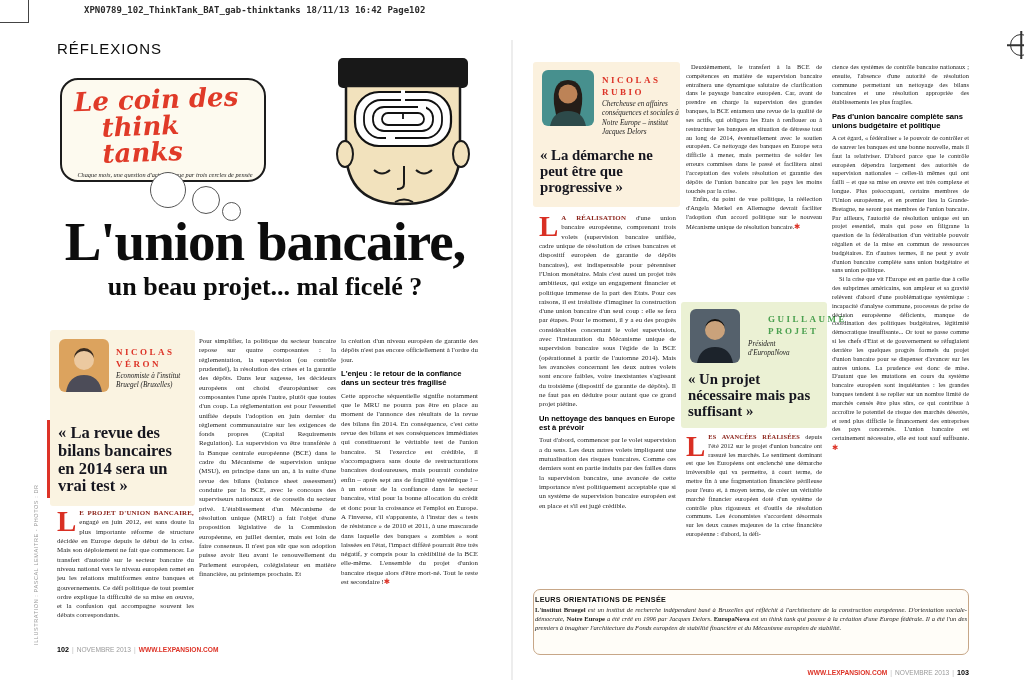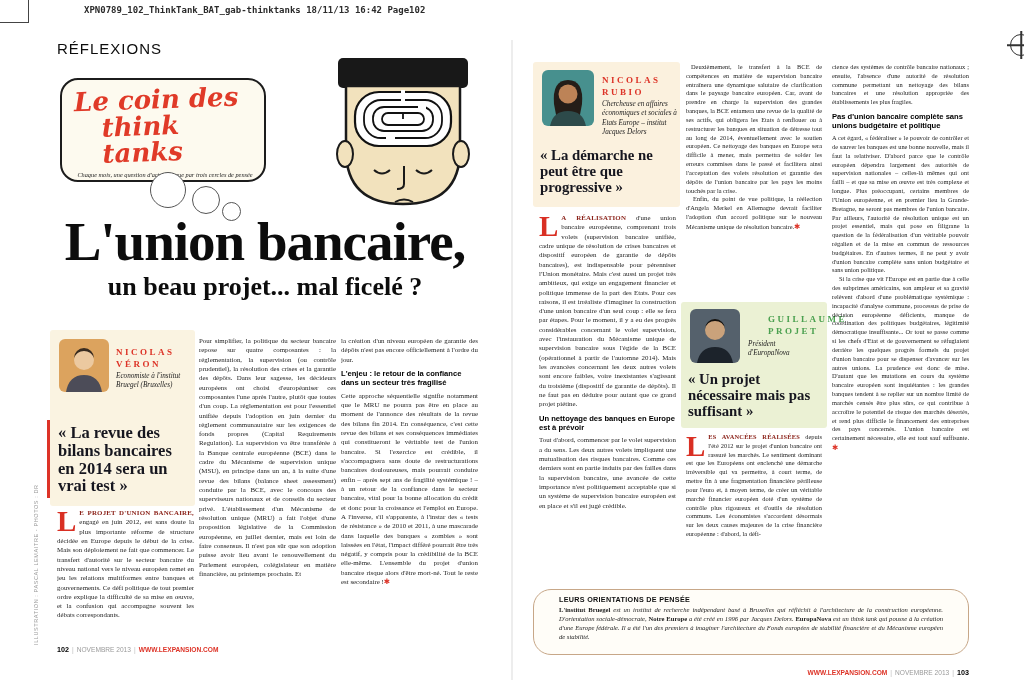--- a/index.html
+++ b/index.html
@@ -66,21 +66,21 @@
   .credit-vert{position:absolute;left:33px;top:470px;height:175px;writing-mode:vertical-rl;
            transform:rotate(180deg);font-family:"Liberation Sans",sans-serif;font-size:5.5px;
            letter-spacing:0.6px;color:#9a9a9a;}
 
   .footer{position:absolute;font-family:"Liberation Sans",sans-serif;font-size:6.6px;color:#9a9a9a;}
   .footer .pg{color:#000;font-weight:bold;font-size:7.2px;}
   .footer .site{color:#dd3327;font-weight:bold;}
   .footer .sep{color:#bbb;margin:0 3px;}
 
   .obox{position:absolute;left:533px;top:589px;width:436px;height:66px;border:1.2px solid #c7a788;
-        border-radius:18px;box-sizing:border-box;padding:5px 25px;background:#fffdf8;}
+        border-radius:7px;box-sizing:border-box;padding:5px 1px;background:#fffdf8;}
   .obox-title{font-family:"Liberation Sans",sans-serif;font-weight:bold;font-size:7.2px;color:#111;
         letter-spacing:0.3px;margin-bottom:2px;}
   .obox-text{font-size:6.6px;font-style:italic;line-height:1.35;text-align:justify;color:#222;}
   .obox-text b{font-style:normal;}
 </style>
 </head>
 <body>
 
 <div class="stage">
 
@@ -170,21 +170,21 @@
       <rect width="52" height="56" fill="#47908e"></rect>
       <path d="M12,34 q-2,-24 14,-24 q16,0 14,24 l-3,16 h-22 z" fill="#241d18"></path>
       <circle cx="26" cy="24" r="9.5" fill="#bd8357"></circle>
       <path d="M8,56 q3,-15 18,-15 q15,0 18,15 z" fill="#2d4a4a"></path>
     </svg>
   </div>
   <div class="a-name red" style="left:602px;top:74px;width:76px;">
     <span>NICOLAS</span><br>
     <span>RUBIO</span>
   </div>
-  <div class="a-role" style="left:602px;top:100px;width:78px;">Chercheuse en affaires économiques et sociales à Etats Europe – institut Jacques Delors</div>
+  <div class="a-role" style="left:602px;top:100px;width:78px;">Chercheuse en affaires conséquences et sociales à Notre Europe – institut Jacques Delors</div>
   <div class="quote" style="left:540px;top:148px;width:134px;font-size:14.8px;">« La démarche ne peut être que progressive »</div>
 
   <div class="col" style="left:539px;top:213px;width:137px;height:372px;">
     <p><span class="dropcap">L</span><span class="leadin">A RÉALISATION</span><span> d'une union bancaire européenne, comprenant trois volets (supervision bancaire unifiée, cadre unique de résolution de crises bancaires et dispositif européen de garantie de dépôts bancaires), est indispensable pour pérenniser l'Union monétaire. Mais c'est aussi un projet très ambitieux, qui exige un engagement financier et politique immense de la part des Etats. Pour ces raisons, il est irréaliste d'imaginer la construction d'une union bancaire d'un seul coup : elle se fera par étapes. Pour le moment, il y a eu des progrès considérables concernant le volet supervision, avec l'instauration du Mécanisme unique de supervision bancaire sous l'égide de la BCE (opérationnel à partir de l'automne 2014). Mais les avancées concernant les deux autres volets sont encore faibles, voire inexistantes s'agissant du troisième (dispositif de garantie de dépôts). Il ne faut pas en déduire pour autant que ce grand projet piétine.</span></p>
     <div class="subhead">Un nettoyage des banques en Europe est à prévoir</div>
     <p style="text-indent:0;">Tout d'abord, commencer par le volet supervision a du sens. Les deux autres volets impliquent une mutualisation des risques bancaires. Comme ces derniers sont en partie induits par des failles dans la supervision bancaire, une avancée de cette importance n'est politiquement acceptable que si un système de supervision bancaire européen est en place et s'il est jugé crédible.</p>
   </div>
 
   <div class="col t-small" style="left:686px;top:63px;width:136px;height:238px;">
     <p style="text-indent:5px;">Deuxièmement, le transfert à la BCE de compétences en matière de supervision bancaire entraînera une dynamique salutaire de clarification dans le paysage bancaire européen. Car, avant de prendre en charge la supervision des grandes banques, la BCE entamera une revue de la qualité de ses actifs, qui obligera les Etats à renflouer ou à restructurer les banques en situation de détresse tout au long de 2014, éventuellement avec le soutien européen. Ce nettoyage des banques en Europe sera difficile à mener, mais permettra de solder les erreurs commises dans le passé et facilitera ainsi l'acceptation des volets résolution et garantie des dépôts de l'union bancaire par les pays les moins touchés par la crise.</p>

